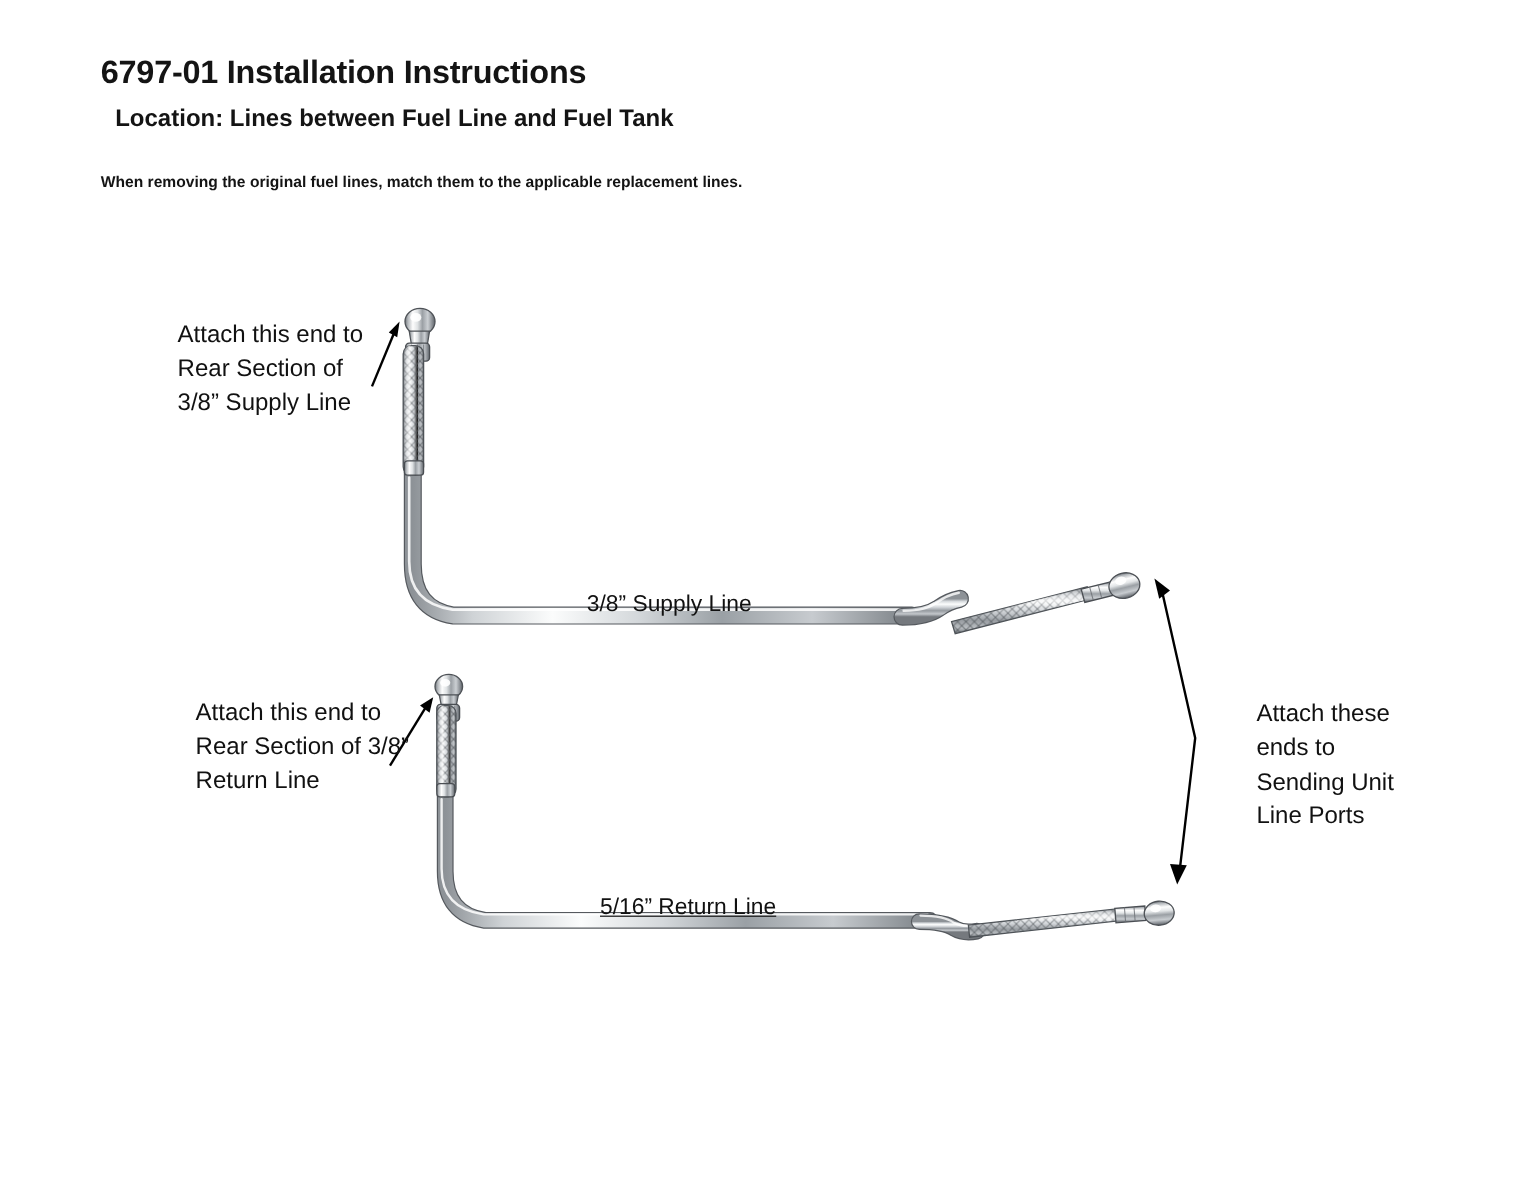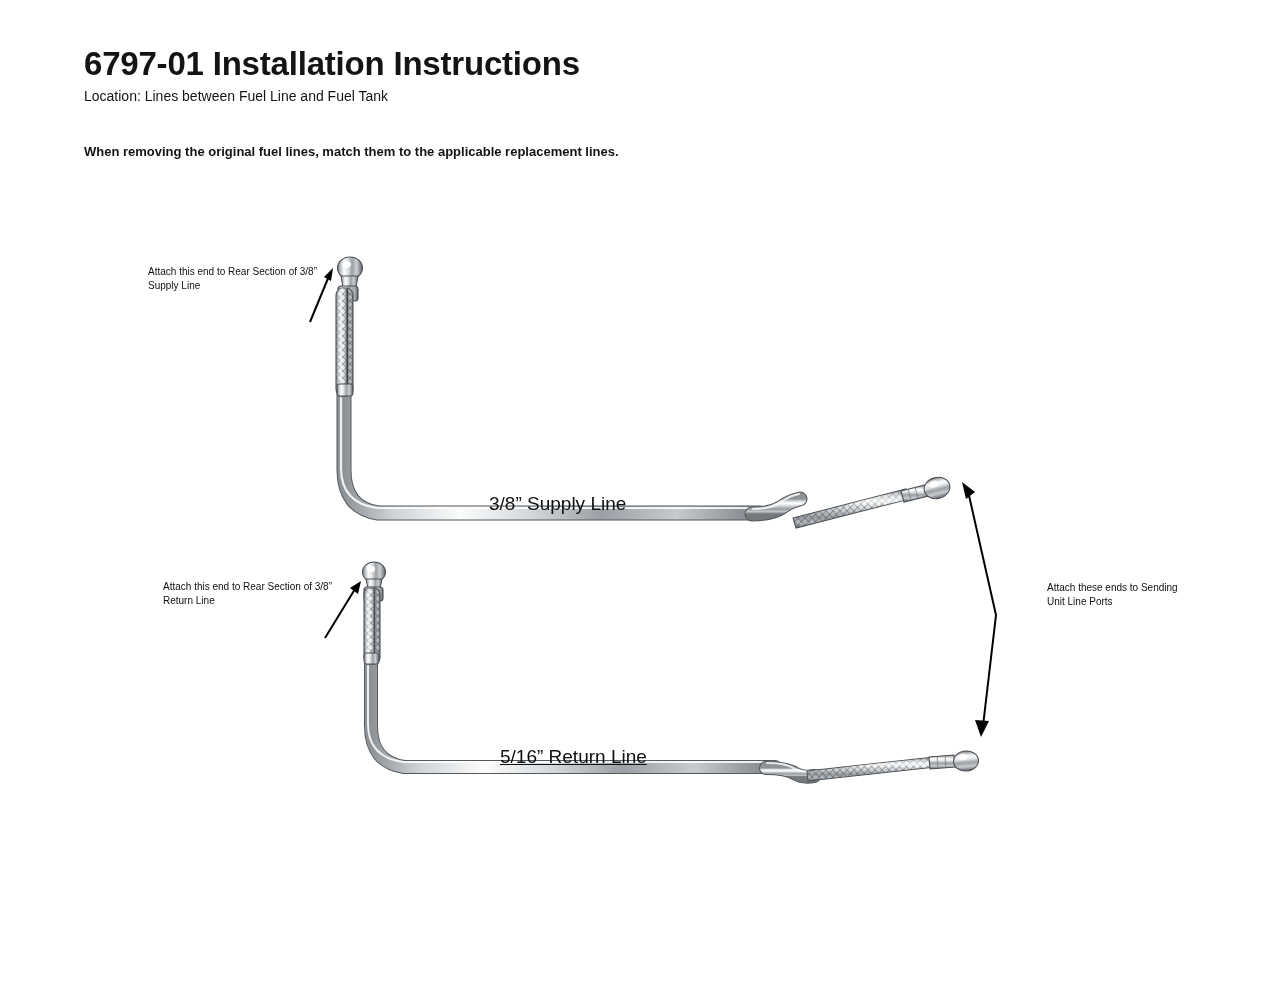--- a/index.html
+++ b/index.html
@@ -19,32 +19,32 @@
   }
 
   
   #header-block {
     position: absolute;
     left: 84px;
     top: 46px;
     width: 1100px;
   }
   #doc-title {
-    font-size: 33px;
+    font-size: 27px;
     font-weight: bold;
     letter-spacing: -0.2px;
     line-height: 1.1;
     margin: 0 0 6px 0;
     color: #141414;
   }
   #doc-subtitle {
-    font-size: 14px;
-    font-weight: normal;
+    font-size: 20px;
+    font-weight: bold;
     line-height: 1.15;
-    margin: 0;
+    margin: 12px;
     color: #141414;
   }
   #doc-instruction {
     position: absolute;
     left: 84px;
     top: 144px;
     font-size: 13px;
     font-weight: bold;
     line-height: 1.2;
     color: #141414;
@@ -64,21 +64,21 @@
     left: 0;
     top: 0;
     width: 1280px;
     height: 989px;
     display: block;
   }
 
   
   .callout {
     position: absolute;
-    font-size: 10px;
+    font-size: 20px;
     line-height: 1.42;
     color: #111111;
     font-family: "Liberation Sans", sans-serif;
     white-space: pre-line;
   }
   #callout-supply-end  { left: 148px; top: 265px;  width: 176px; }
   #callout-return-end  { left: 163px; top: 580px;  width: 180px; }
   #callout-sending     { left: 1008px; top: 581px; width: 140px; margin-left: 39px; }
 
   .line-label {

